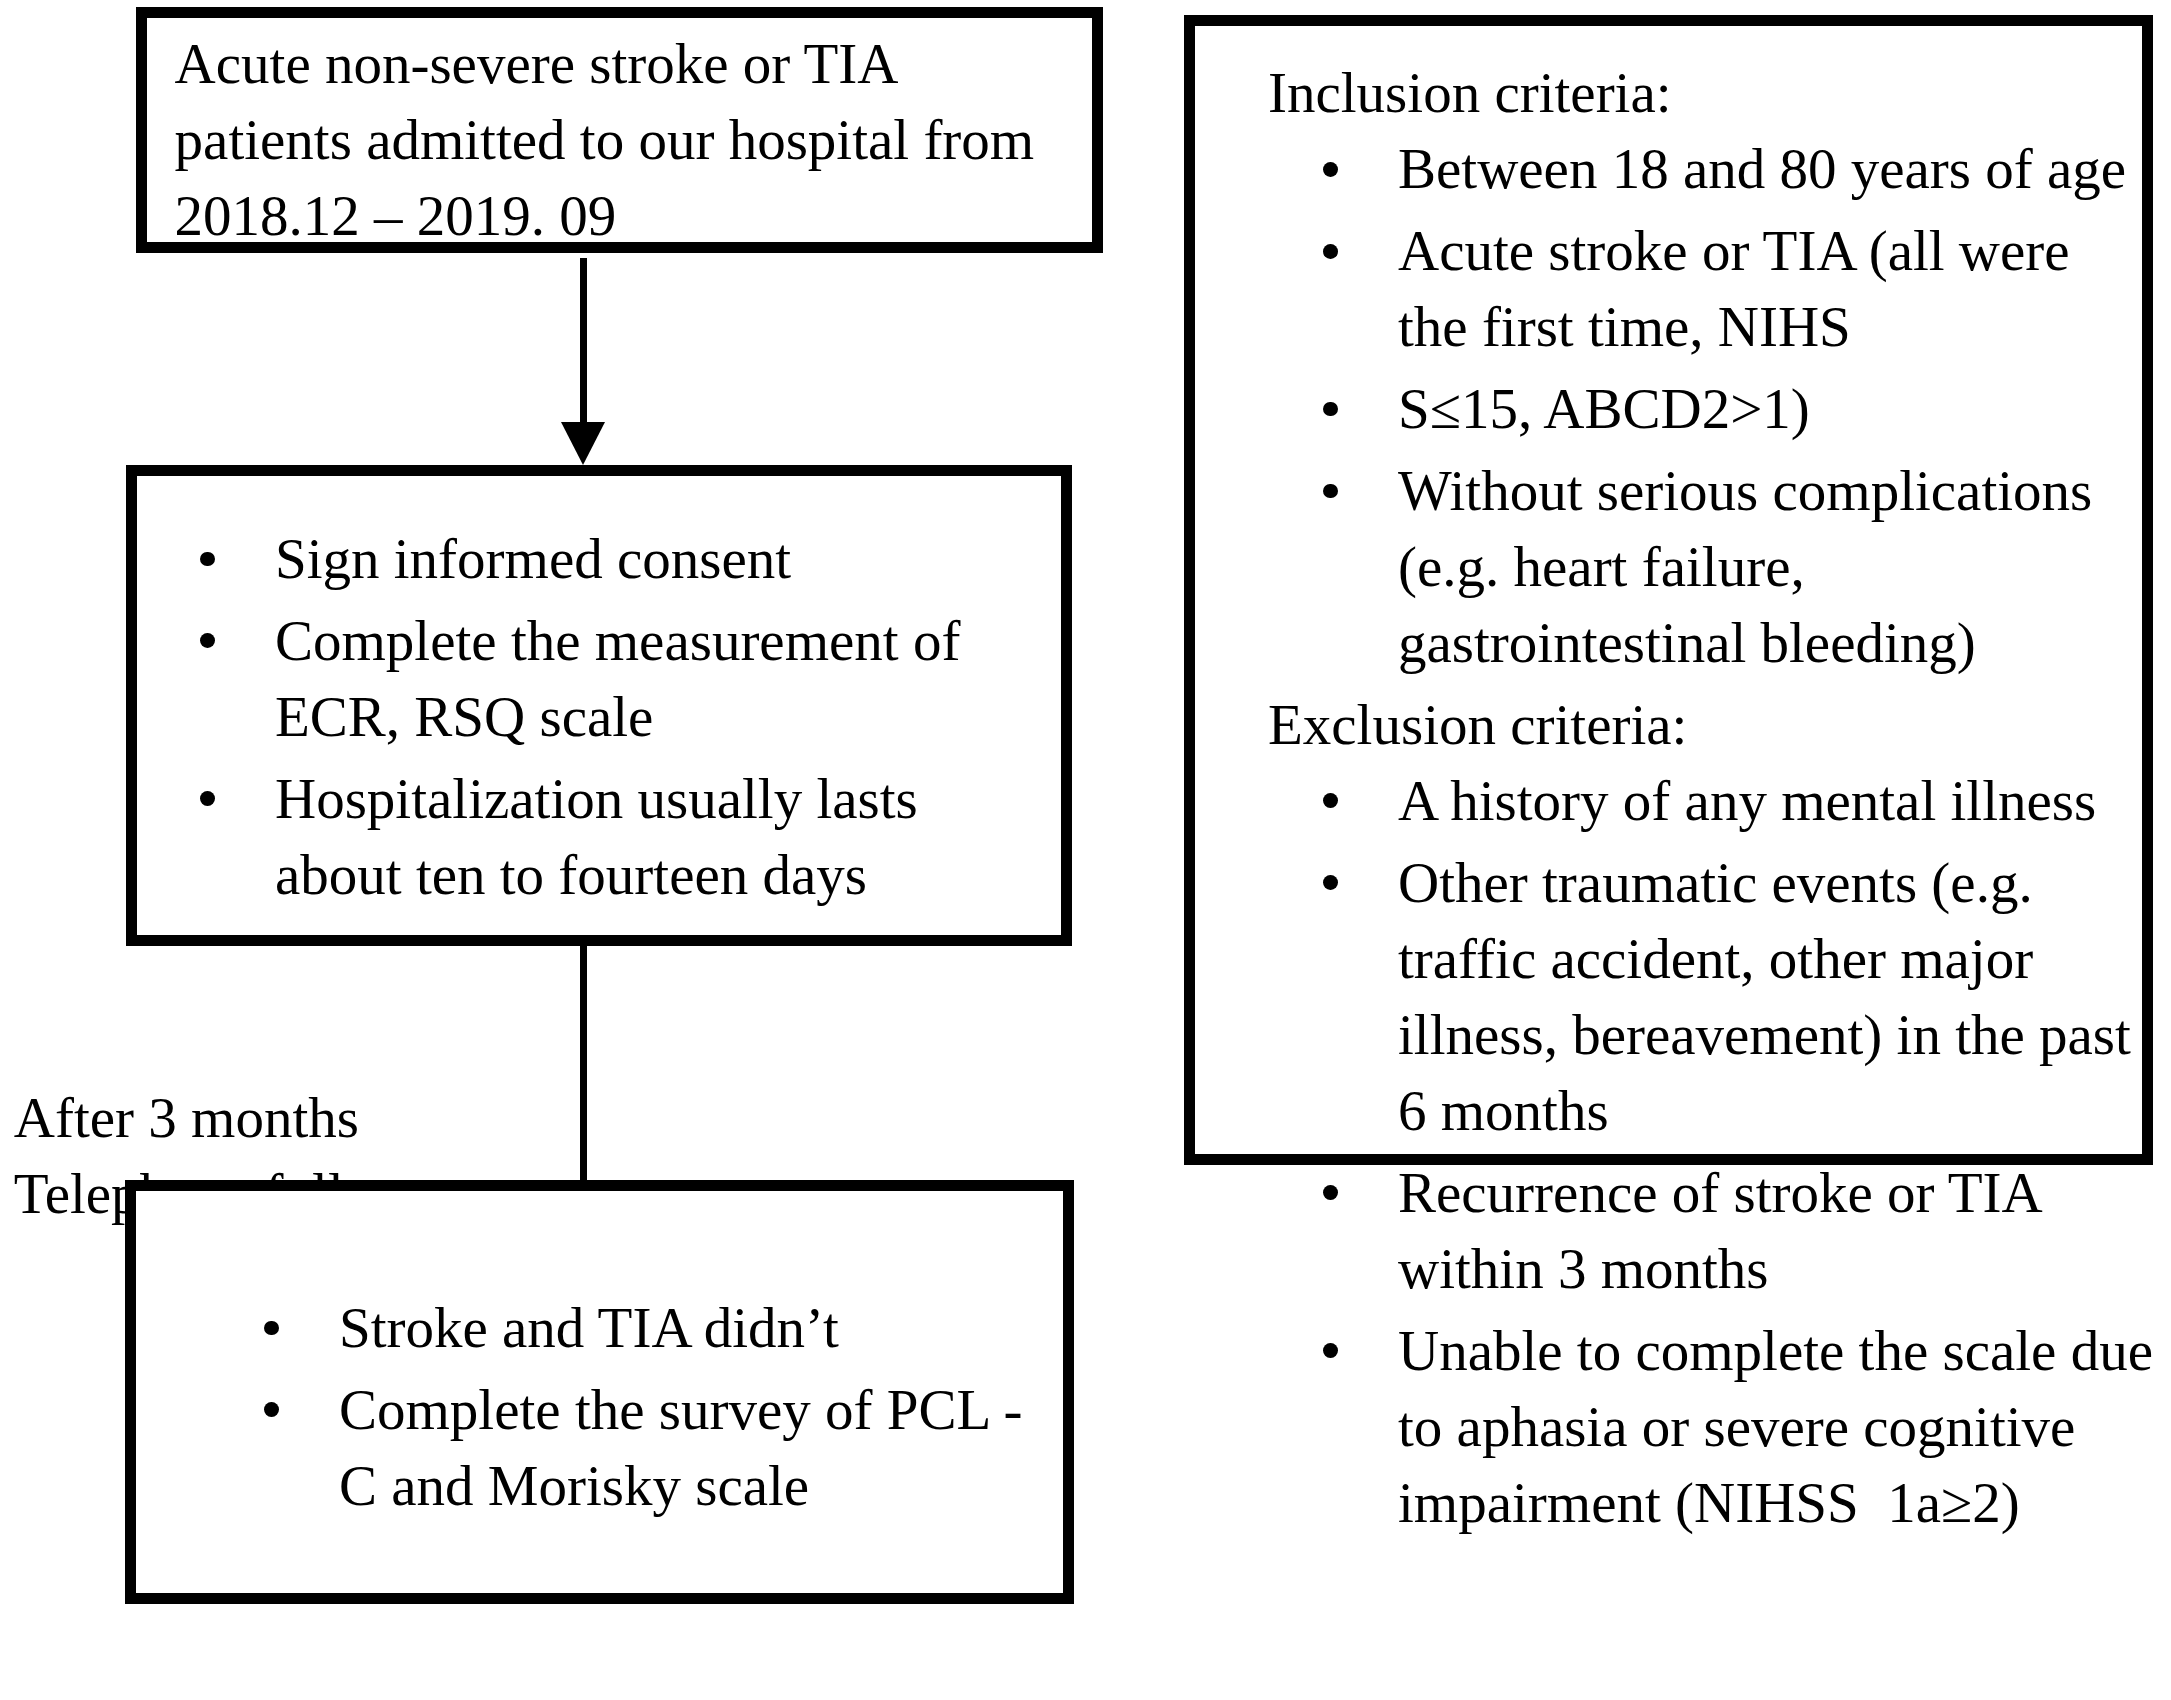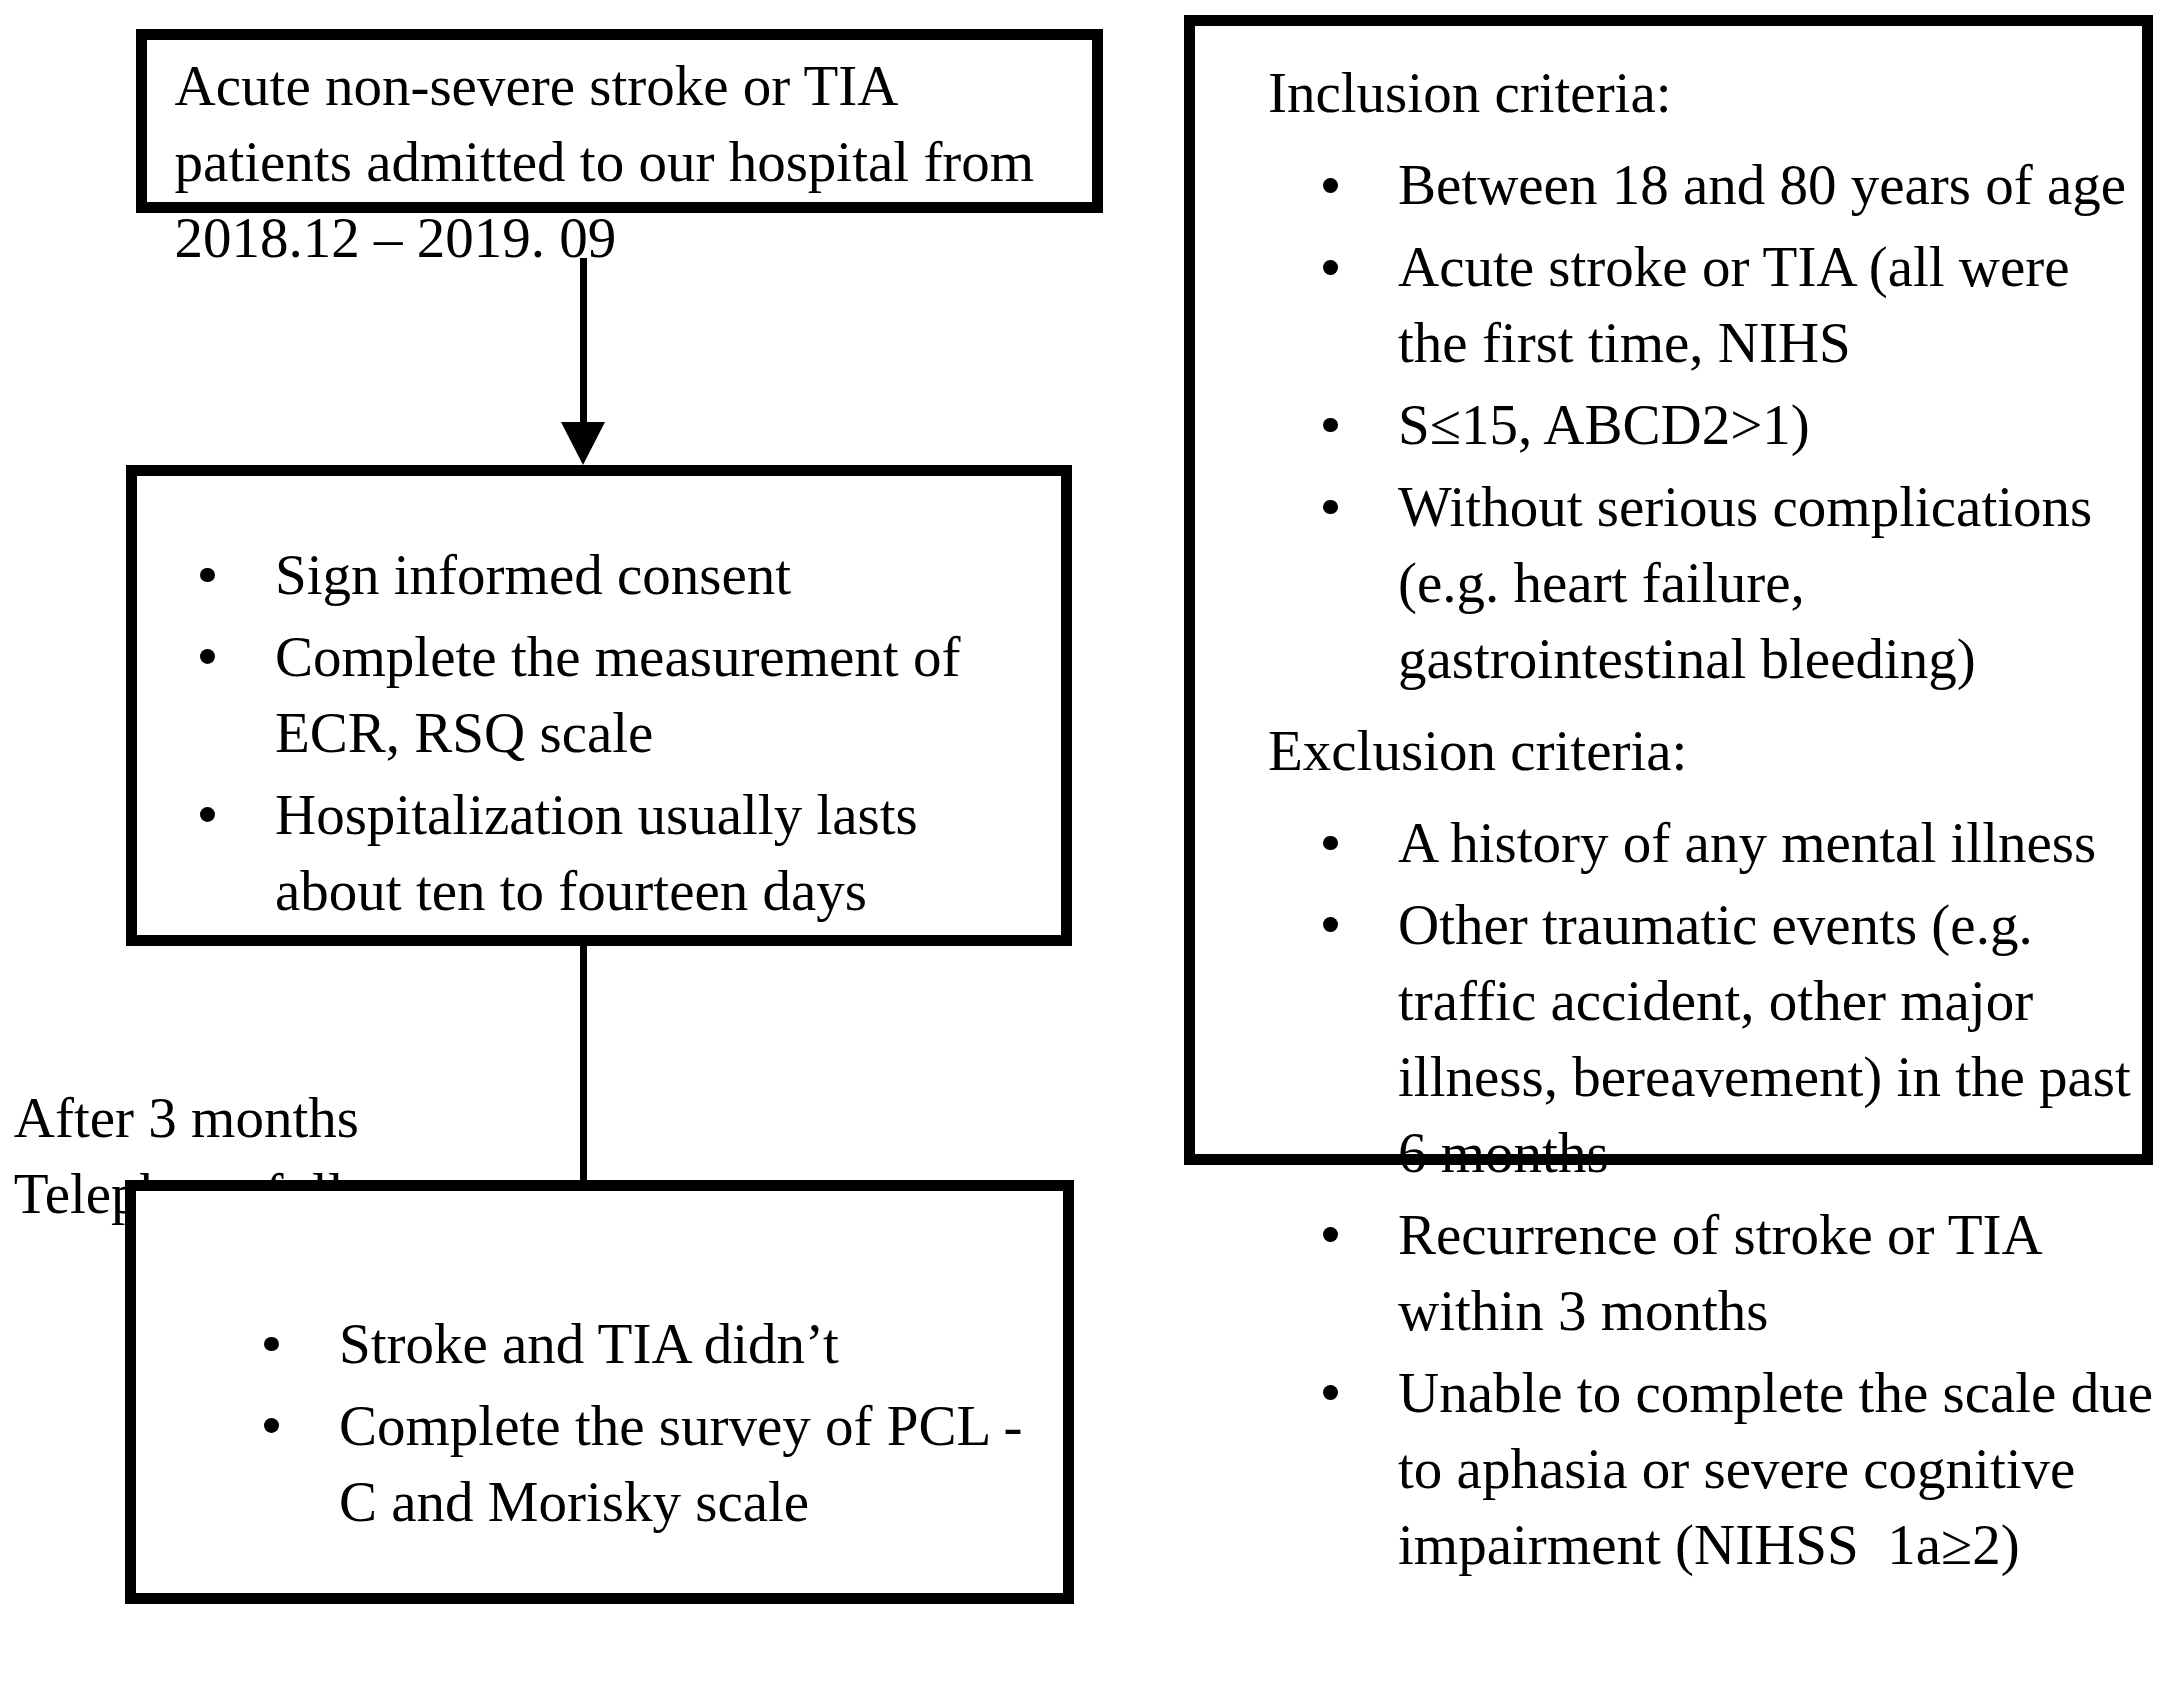--- a/index.html
+++ b/index.html
@@ -13,25 +13,25 @@
     line-height:76px;
     color:#000000;
   }
   .box{
     position:absolute;
     border:11.8px solid #000000;
     box-sizing:border-box;
     background:#ffffff;
   }
   .line{white-space:pre;}
-  #box1{left:136px;top:29px;width:967px;height:184px;padding:7.9px 13.8px 0 27.6px;}
+  #box1{left:136px;top:7px;width:967px;height:246px;padding:7.9px 13.8px 0 27.6px;}
   #box2{left:126px;top:465px;width:946px;height:481px;padding:45px 5.9px 0 0;}
   #box3{left:125px;top:1180px;width:949px;height:424px;padding:99px 5.9px 0 0;}
   #panel{left:1184px;top:14.8px;width:969px;height:1150px;padding:29.6px 13.8px 0 73px;}
-  .bullets{margin:16px;padding:0;}
+  .bullets{margin:0;padding:0;}
   .b2{margin-left:63px;}
   .b3{margin-left:128px;}
   .bp{margin-left:55px;}
   .bi{display:flex;margin:0 0 5.9px 0;}
   .bm{width:75px;flex:none;}
   .dot{width:14.8px;height:14.8px;border-radius:50%;background:#000;margin-top:30.5px;}
   .bt{flex:1;min-width:0;}
   .vline{position:absolute;width:6.9px;background:#000000;}
   #arrow1-line{left:580px;top:258px;height:164px;}
   #arrow2-line{left:580px;top:946px;height:264px;}

